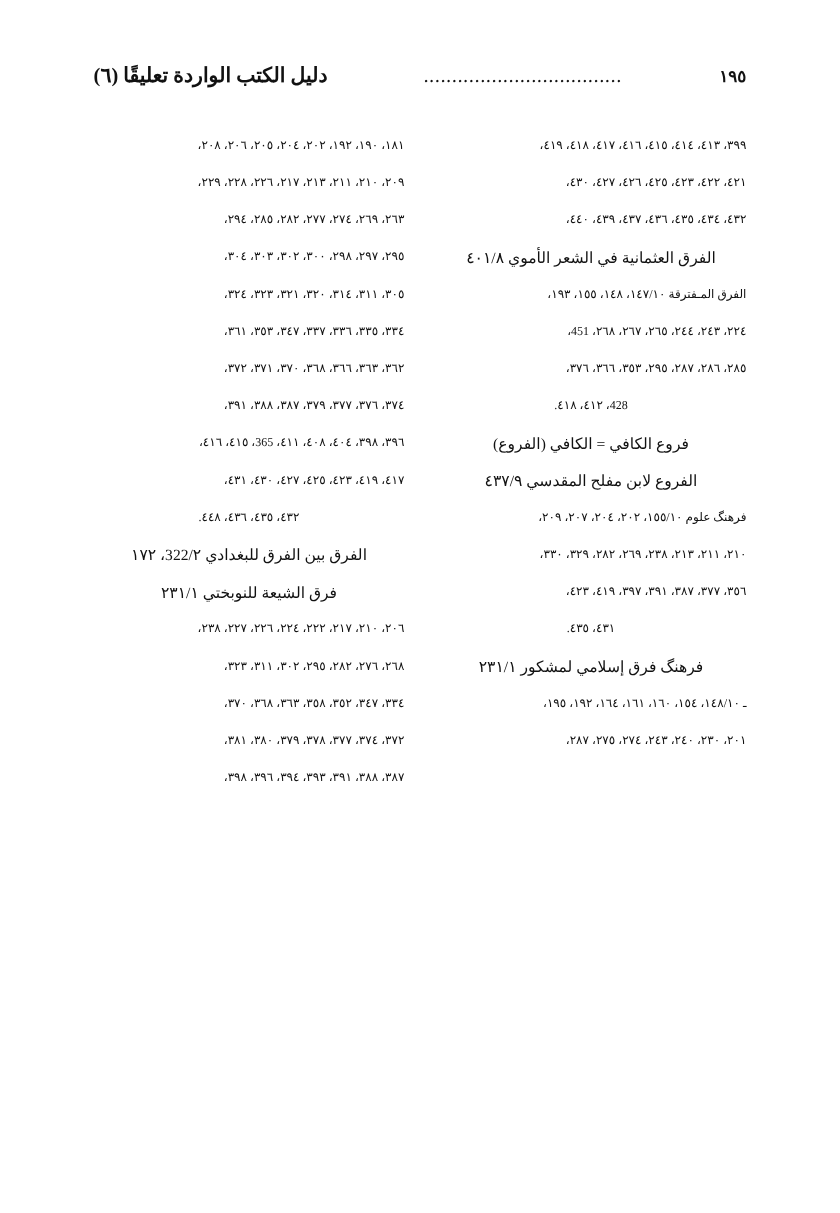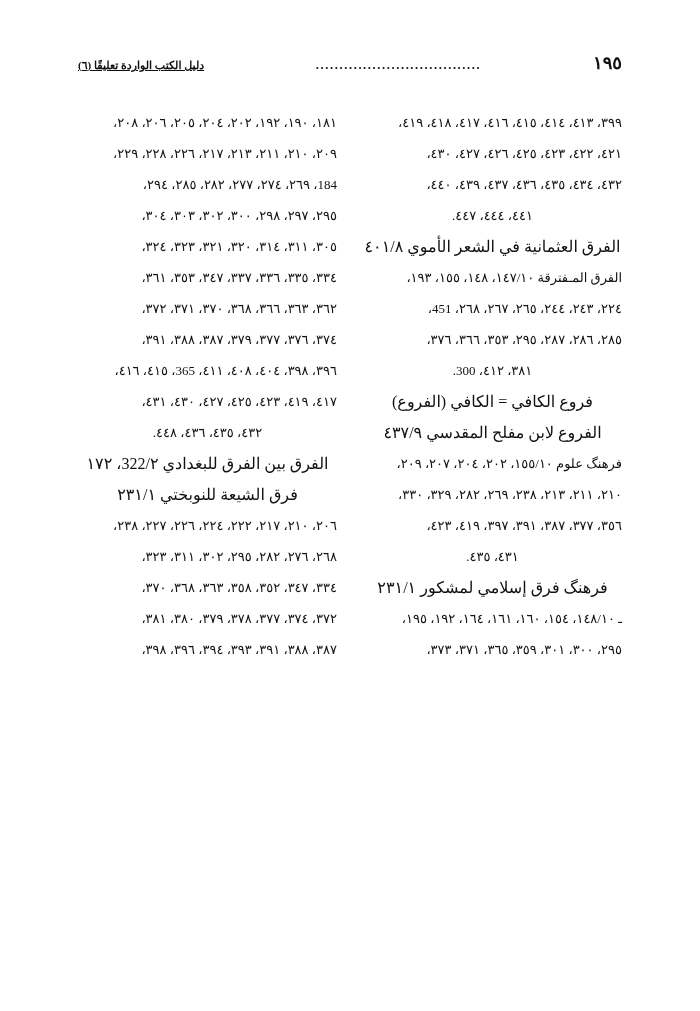--- a/index.html
+++ b/index.html
@@ -30,108 +30,106 @@
     justify-content: space-between;
     font-size: 12.5px;
     font-weight: bold;
     letter-spacing: 0;
     padding-bottom: 3px;
     margin-bottom: 2px;
   }
   .header-title {
     direction: rtl;
     white-space: nowrap;
-    font-size: 11px;
-    text-decoration: underline;
+    font-size: 17px;
   }
   .header-dots {
     flex: 1;
     margin: 0 4px;
     border-bottom: 0;
     overflow: hidden;
     white-space: nowrap;
     font-size: 12.5px;
     letter-spacing: 1.6px;
     color: #111;
     text-align: center;
     direction: ltr;
   }
   .header-page {
     direction: rtl;
-    font-size: 18px;
+    font-size: 14px;
     white-space: nowrap;
   }
 
   
   .columns {
     display: flex;
     flex-direction: row;
     gap: 26px;
     margin-top: 30px;
   }
   .col {
     width: 50%;
     box-sizing: border-box;
   }
   .col.left {
     padding-left: 0;
   }
   .entry {
     direction: rtl;
     text-align: right;
-    font-size: 13px;
+    font-size: 10px;
     line-height: 31px;
     white-space: nowrap;
     letter-spacing: 0.2px;
   }
   .entry.center {
     text-align: center;
   }
   .entry.title {
-    font-size: 16px;
+    font-size: 13px;
   }
 </style>
 </head>
 <body>
 
 <div class="page">
 
   <div class="header">
     <span class="header-title">دليل الكتب الواردة تعليقًا (٦)</span>
     <span class="header-dots">...................................</span>
     <span class="header-page">١٩٥</span>
   </div>
 
   <div class="columns">
 
     <div class="col left">
       <div class="entry">٣٩٩، ٤١٣، ٤١٤، ٤١٥، ٤١٦، ٤١٧، ٤١٨، ٤١٩،</div>
       <div class="entry">٤٢١، ٤٢٢، ٤٢٣، ٤٢٥، ٤٢٦، ٤٢٧، ٤٣٠،</div>
       <div class="entry">٤٣٢، ٤٣٤، ٤٣٥، ٤٣٦، ٤٣٧، ٤٣٩، ٤٤٠،</div>
-      <div class="entry center">٤٤١، ٤٤٤، ٤٤٧.</div>
       <div class="entry center title">الفرق العثمانية في الشعر الأموي ٤٠١/٨</div>
       <div class="entry">الفرق المـفترقة ١٤٧/١٠، ١٤٨، ١٥٥، ١٩٣،</div>
       <div class="entry">٢٢٤، ٢٤٣، ٢٤٤، ٢٦٥، ٢٦٧، ٢٦٨، 451،</div>
       <div class="entry">٢٨٥، ٢٨٦، ٢٨٧، ٢٩٥، ٣٥٣، ٣٦٦، ٣٧٦،</div>
-      <div class="entry center">٣٨١، ٤١٢، 300.</div>
+      <div class="entry center">428، ٤١٢، ٤١٨.</div>
       <div class="entry center title">فروع الكافي = الكافي (الفروع)</div>
       <div class="entry center title">الفروع لابن مفلح المقدسي ٤٣٧/٩</div>
       <div class="entry">فرهنگ علوم ١٥٥/١٠، ٢٠٢، ٢٠٤، ٢٠٧، ٢٠٩،</div>
       <div class="entry">٢١٠، ٢١١، ٢١٣، ٢٣٨، ٢٦٩، ٢٨٢، ٣٢٩، ٣٣٠،</div>
       <div class="entry">٣٥٦، ٣٧٧، ٣٨٧، ٣٩١، ٣٩٧، ٤١٩، ٤٢٣،</div>
       <div class="entry center">٤٣١، ٤٣٥.</div>
       <div class="entry center title">فرهنگ فرق إسلامي لمشكور ٢٣١/١</div>
       <div class="entry">ـ ١٤٨/١٠، ١٥٤، ١٦٠، ١٦١، ١٦٤، ١٩٢، ١٩٥،</div>
-      <div class="entry">٢٩٥، ٣٠٠، ٣٠١، ٣٥٩، ٣٦٥، ٣٧١، ٣٧٣،</div>
+      <div class="entry">٢٠١، ٢٣٠، ٢٤٠، ٢٤٣، ٢٧٤، ٢٧٥، ٢٨٧،</div>
     </div>
 
     <div class="col right">
       <div class="entry">١٨١، ١٩٠، ١٩٢، ٢٠٢، ٢٠٤، ٢٠٥، ٢٠٦، ٢٠٨،</div>
       <div class="entry">٢٠٩، ٢١٠، ٢١١، ٢١٣، ٢١٧، ٢٢٦، ٢٢٨، ٢٢٩،</div>
-      <div class="entry">184، ٢٦٩، ٢٧٤، ٢٧٧، ٢٨٢، ٢٨٥، ٢٩٤،</div>
+      <div class="entry">٢٦٣، ٢٦٩، ٢٧٤، ٢٧٧، ٢٨٢، ٢٨٥، ٢٩٤،</div>
       <div class="entry">٢٩٥، ٢٩٧، ٢٩٨، ٣٠٠، ٣٠٢، ٣٠٣، ٣٠٤،</div>
       <div class="entry">٣٠٥، ٣١١، ٣١٤، ٣٢٠، ٣٢١، ٣٢٣، ٣٢٤،</div>
       <div class="entry">٣٣٤، ٣٣٥، ٣٣٦، ٣٣٧، ٣٤٧، ٣٥٣، ٣٦١،</div>
       <div class="entry">٣٦٢، ٣٦٣، ٣٦٦، ٣٦٨، ٣٧٠، ٣٧١، ٣٧٢،</div>
       <div class="entry">٣٧٤، ٣٧٦، ٣٧٧، ٣٧٩، ٣٨٧، ٣٨٨، ٣٩١،</div>
       <div class="entry">٣٩٦، ٣٩٨، ٤٠٤، ٤٠٨، ٤١١، 365، ٤١٥، ٤١٦،</div>
       <div class="entry">٤١٧، ٤١٩، ٤٢٣، ٤٢٥، ٤٢٧، ٤٣٠، ٤٣١،</div>
       <div class="entry center">٤٣٢، ٤٣٥، ٤٣٦، ٤٤٨.</div>
       <div class="entry center title">الفرق بين الفرق للبغدادي 322/٢، ١٧٢</div>
       <div class="entry center title">فرق الشيعة للنوبختي ٢٣١/١</div>

